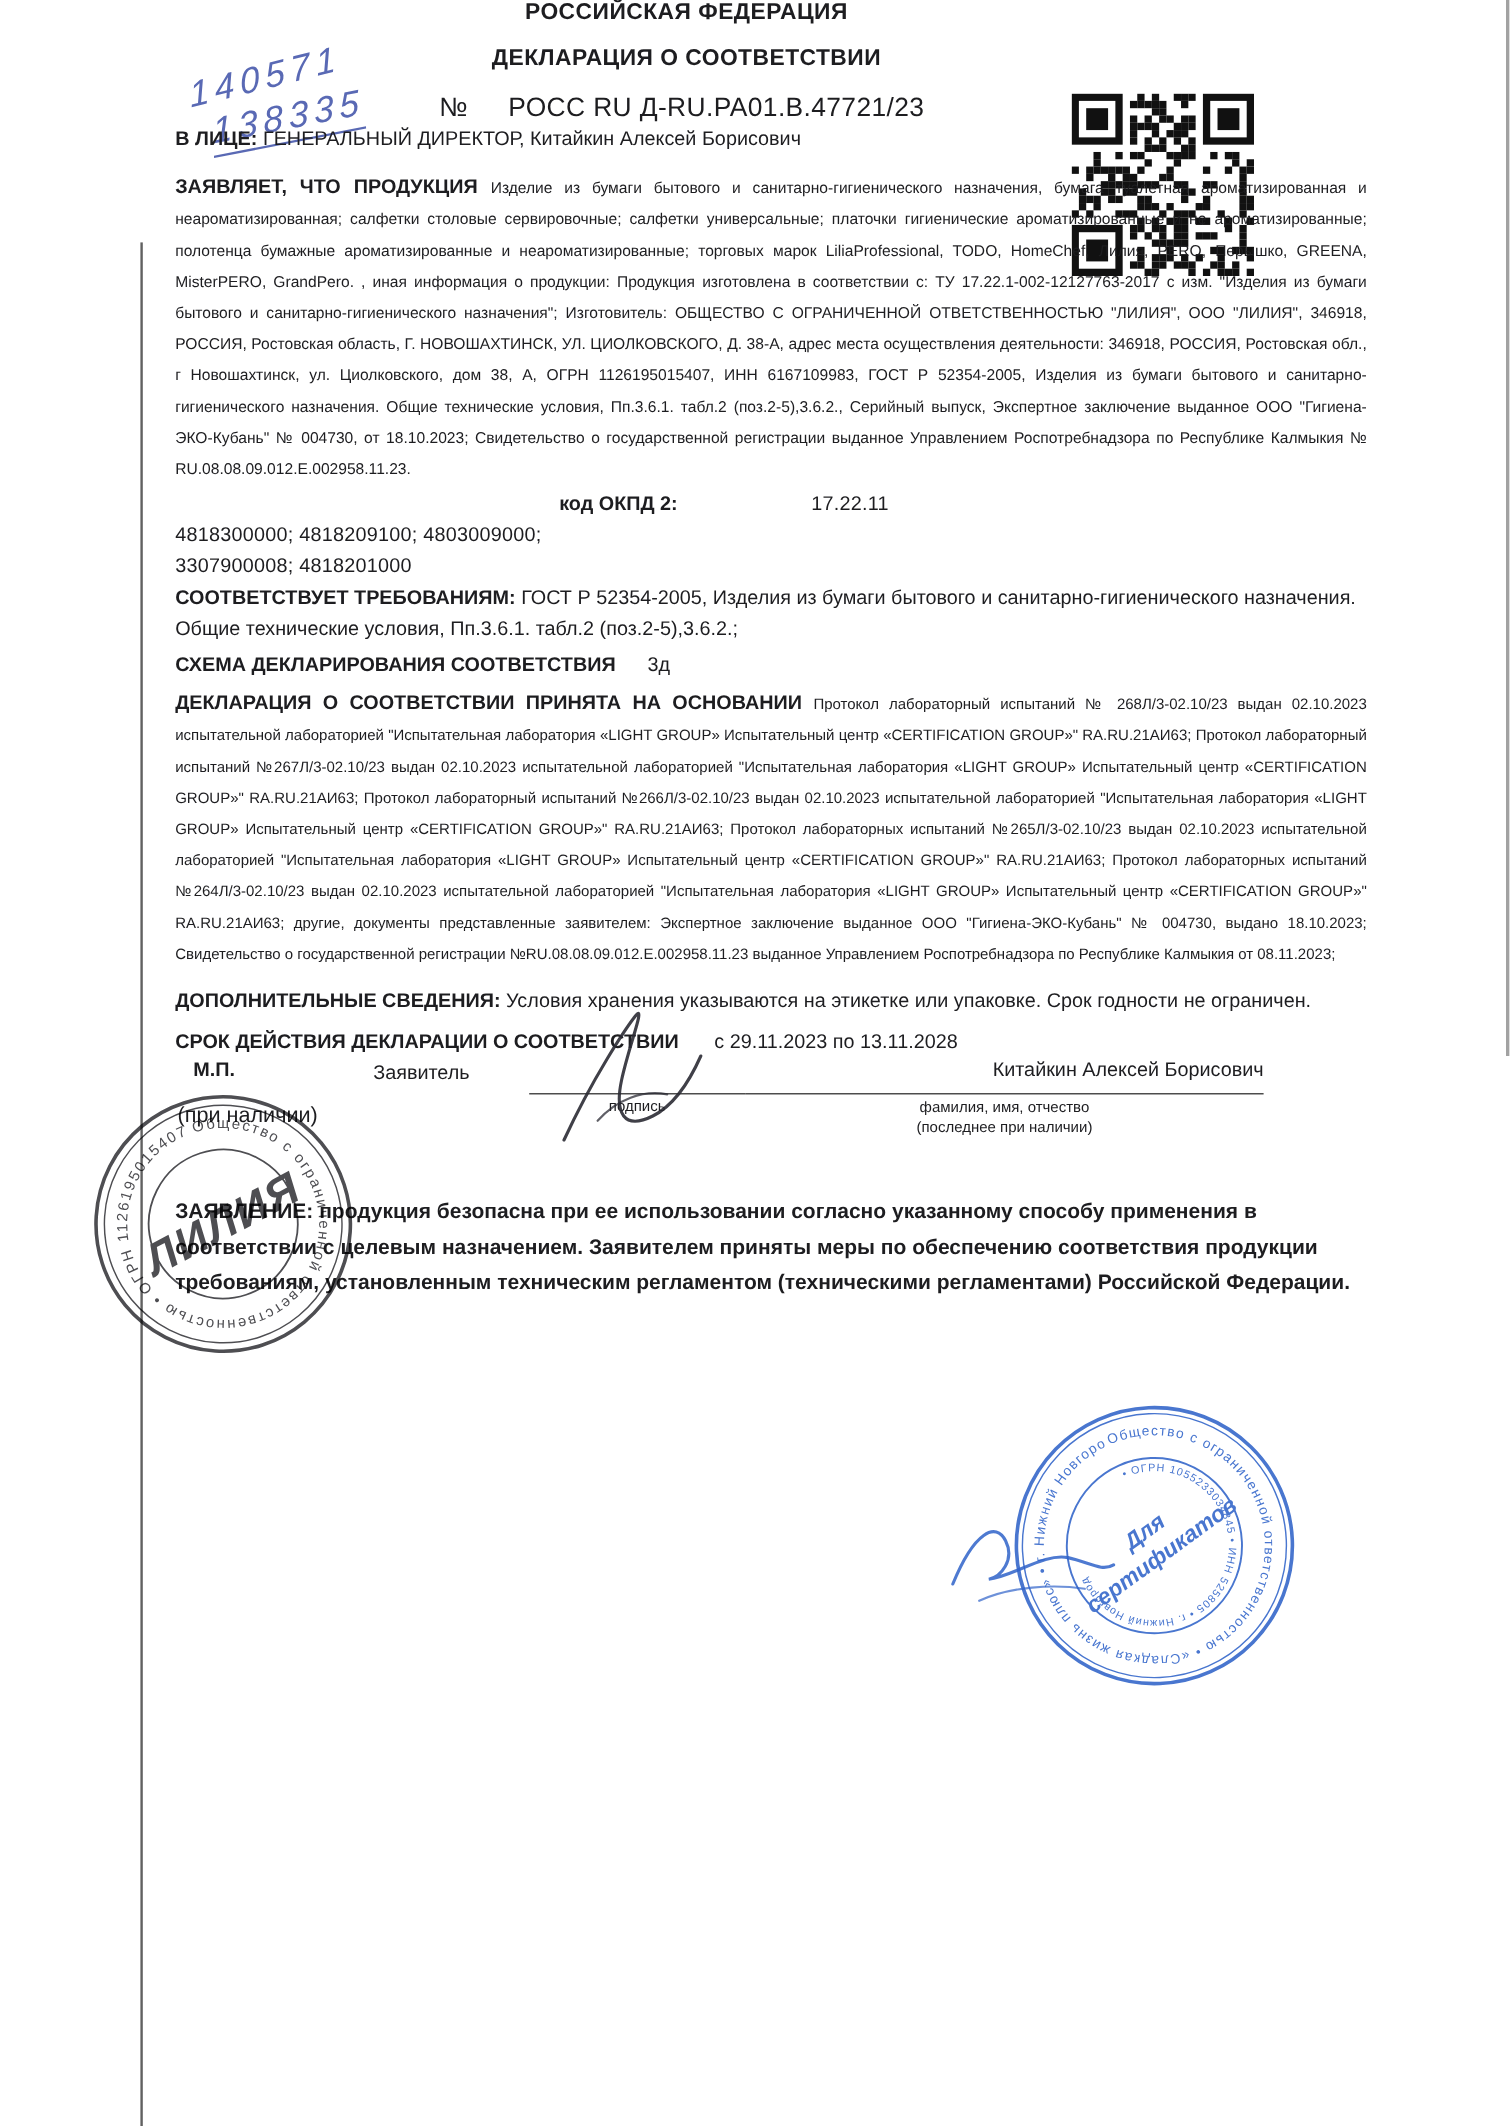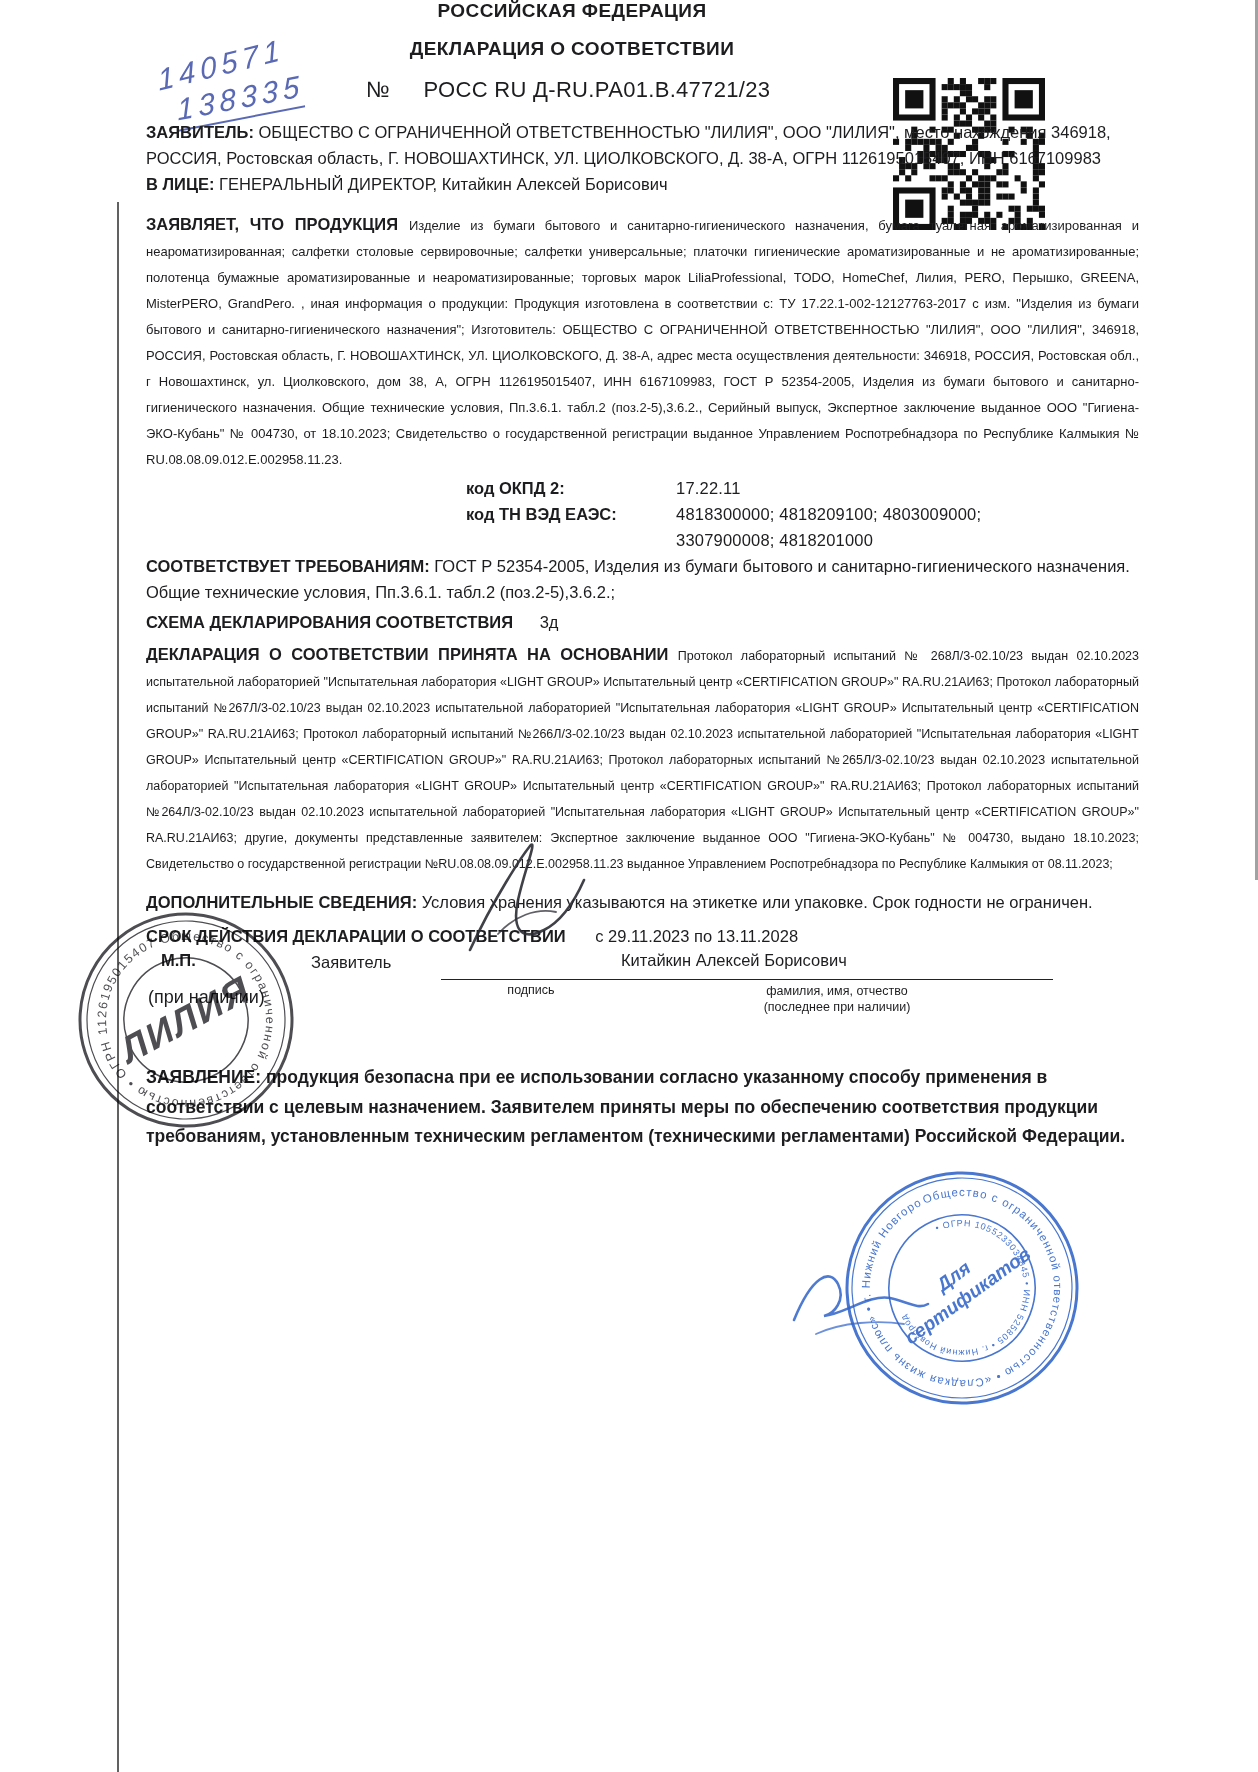--- a/index.html
+++ b/index.html
@@ -46,21 +46,21 @@
 
   .scheme-val { margin-left:22px; }
   .validity-val { margin-left:25px; }
 
   .sig { position:relative; margin-top:0; height:88px; font-size:16.5px; }
   .sig .mp { position:absolute; left:15px; top:2px; font-weight:bold; }
   .sig .mp-note { position:absolute; left:2px; top:38px; font-size:18px; }
   .sig .applicant-word { position:absolute; left:165px; top:4px; }
   .sig .line1 { position:absolute; left:295px; top:30px; width:180px; border-bottom:1.6px solid #222; }
   .sig .cap1  { position:absolute; left:295px; top:34px; width:180px; text-align:center; font-size:12.5px; }
-  .sig .name  { position:absolute; left:475px; top:2px;  width:432px; text-align:left; }
+  .sig .name  { position:absolute; left:475px; top:2px;  width:432px; text-align:right; }
   .sig .line2 { position:absolute; left:475px; top:30px; width:432px; border-bottom:1.6px solid #222; }
   .sig .cap2  { position:absolute; left:475px; top:34px; width:432px; text-align:center; font-size:12.5px; line-height:16px; }
 
   .statement { margin-top:26px; font-weight:bold; font-size:17.5px; line-height:29.5px; }
 
   .stamp-black {
     position:absolute; left:72px; top:906px; width:228px; height:228px;
     transform:rotate(-18deg); color:#26262b; opacity:.82; mix-blend-mode:multiply;
   }
   .stamp-blue {
@@ -294,41 +294,36 @@
   <div class="content">
 
     <div class="hdr">
       <div class="t1">РОССИЙСКАЯ ФЕДЕРАЦИЯ</div>
       <div class="t2">ДЕКЛАРАЦИЯ О СООТВЕТСТВИИ</div>
       <div class="numline">
         <span>№</span><span class="numval">РОСС RU Д-RU.РА01.В.47721/23</span>
       </div>
     </div>
 
-    <p class="para mt16">
-      <span class="lead">ЗАЯВИТЕЛЬ:</span>
-      <span>ОБЩЕСТВО С ОГРАНИЧЕННОЙ ОТВЕТСТВЕННОСТЬЮ "ЛИЛИЯ", ООО "ЛИЛИЯ", место нахождения 346918, РОССИЯ,  Ростовская область, Г. НОВОШАХТИНСК, УЛ. ЦИОЛКОВСКОГО, Д. 38-А, ОГРН 1126195015407, ИНН 6167109983</span>
-    </p>
     <p class="para">
       <span class="lead">В ЛИЦЕ:</span>
       <span>ГЕНЕРАЛЬНЫЙ ДИРЕКТОР, Китайкин Алексей Борисович</span>
     </p>
 
     <p class="para j mt14">
       <span class="lead">ЗАЯВЛЯЕТ, ЧТО ПРОДУКЦИЯ</span>
       <span class="small-inline">Изделие из бумаги бытового и санитарно-гигиенического назначения, бумага туалетная ароматизированная и неароматизированная; салфетки столовые сервировочные; салфетки универсальные; платочки гигиенические ароматизированные и не ароматизированные; полотенца бумажные ароматизированные и неароматизированные; торговых марок LiliaProfessional, TODO, HomeChef, Лилия, PERO, Перышко, GREENA, MisterPERO, GrandPero. , иная информация о продукции: Продукция изготовлена в соответствии с:  ТУ 17.22.1-002-12127763-2017 с изм. "Изделия из бумаги бытового и санитарно-гигиенического назначения"; Изготовитель: ОБЩЕСТВО С ОГРАНИЧЕННОЙ ОТВЕТСТВЕННОСТЬЮ "ЛИЛИЯ", ООО "ЛИЛИЯ", 346918, РОССИЯ,  Ростовская область, Г. НОВОШАХТИНСК, УЛ. ЦИОЛКОВСКОГО, Д. 38-А, адрес места осуществления деятельности: 346918, РОССИЯ, Ростовская обл., г Новошахтинск, ул. Циолковского, дом 38, А, ОГРН 1126195015407, ИНН 6167109983, ГОСТ Р 52354-2005, Изделия из бумаги бытового и санитарно-гигиенического назначения. Общие технические условия, Пп.3.6.1. табл.2 (поз.2-5),3.6.2., Серийный выпуск, Экспертное заключение выданное ООО "Гигиена-ЭКО-Кубань" № 004730, от 18.10.2023; Свидетельство о государственной регистрации выданное Управлением Роспотребнадзора по Республике Калмыкия № RU.08.08.09.012.E.002958.11.23.</span>
     </p>
 
     <div class="codes">
       <div class="code-row">
         <span class="code-label">код ОКПД 2:</span>
         <span class="code-val">17.22.11</span>
       </div>
       <div class="code-row">
-        <span class="code-label">код ТН ВЭД ЕАЭС:</span>
         <span class="code-val"><span>4818300000; 4818209100; 4803009000;</span><br><span>3307900008; 4818201000</span></span>
       </div>
     </div>
 
     <p class="para mt10">
       <span class="lead">СООТВЕТСТВУЕТ ТРЕБОВАНИЯМ:</span>
       <span>ГОСТ Р 52354-2005, Изделия из бумаги бытового и санитарно-гигиенического назначения. Общие технические условия, Пп.3.6.1. табл.2 (поз.2-5),3.6.2.;</span>
     </p>
 
     <p class="para mt4">

